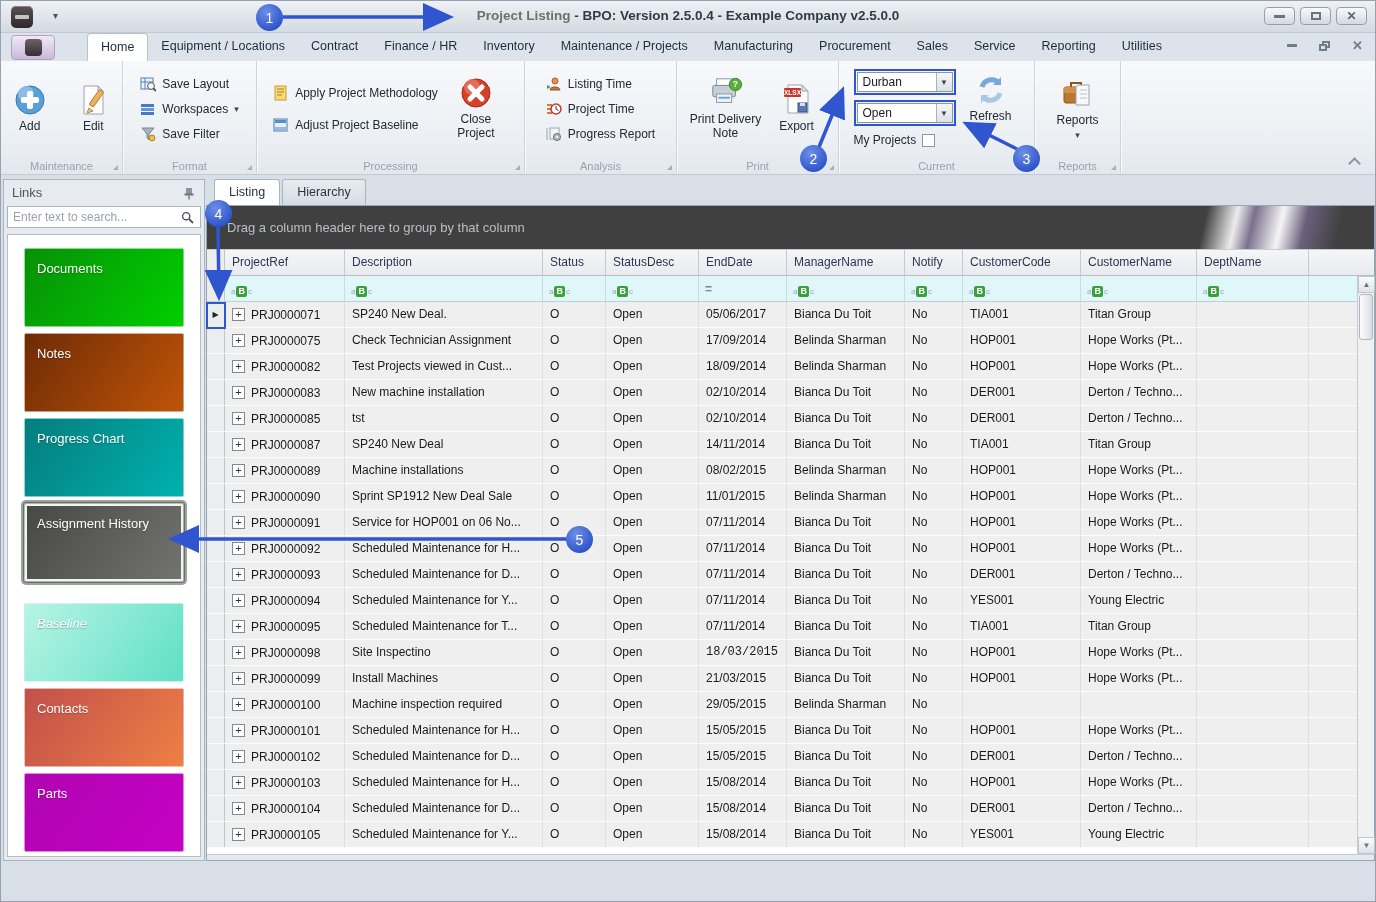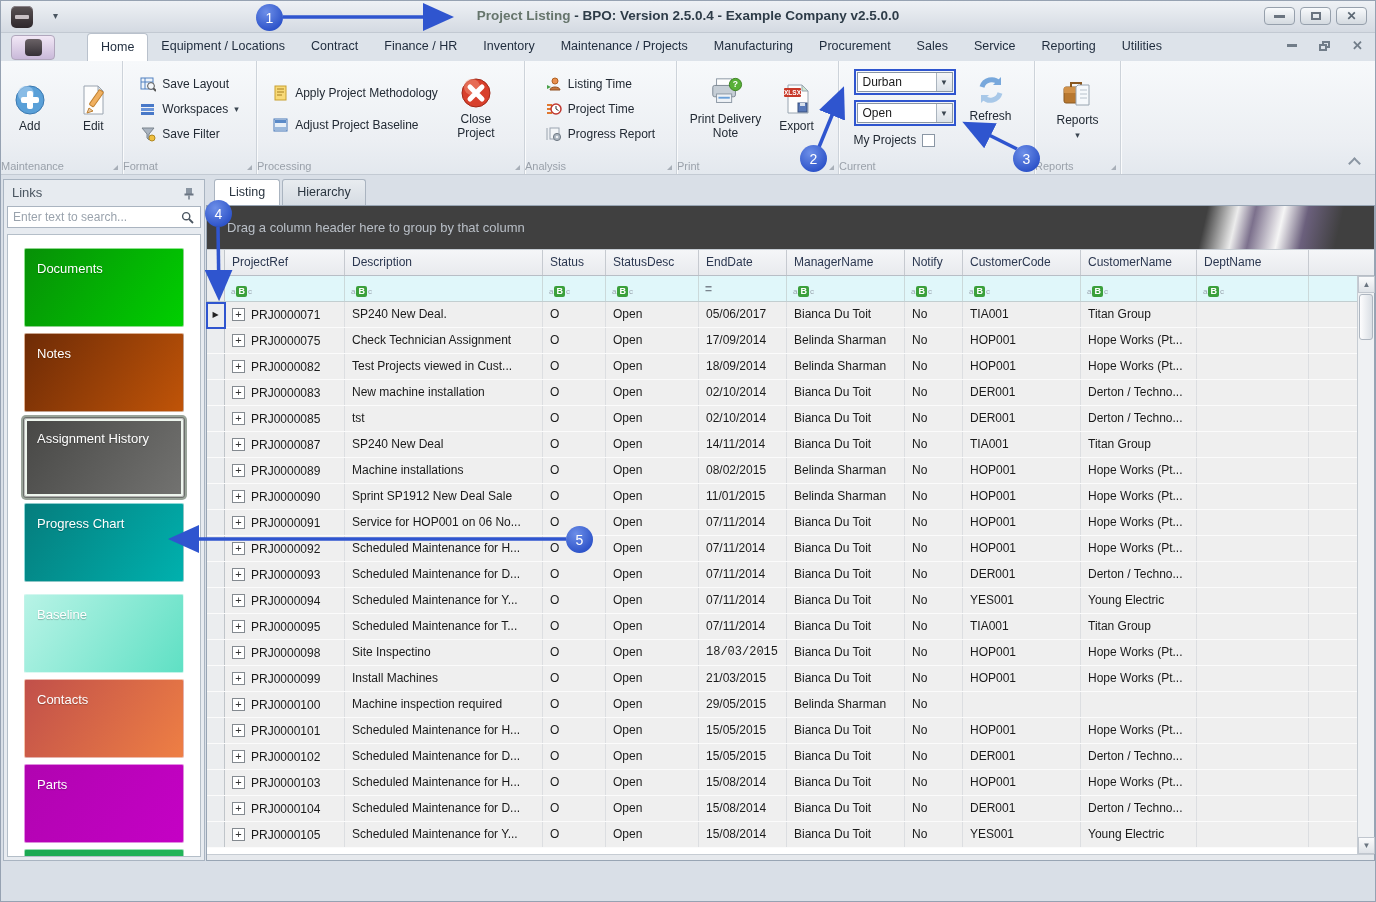--- a/index.html
+++ b/index.html
@@ -38,21 +38,21 @@
   .mdibtns .restore i { position:absolute; display:block; width:8px; height:7px; border:2px solid #717d89; background:#dde3ea; }
   .mdibtns .restore i:first-child { right:0; top:0; }
   .mdibtns .restore i:last-child { left:0; bottom:0; }
   .mdibtns .x { color:#717d89; font-size:13px; font-weight:bold; line-height:1; }
 
   
   .ribbon { position:absolute; left:0; top:60px; width:100%; height:114px;
     background:linear-gradient(#f7f9fb,#eceff3 70%,#e3e8ee); border-bottom:1px solid #c3cad3; display:flex; }
   .rgroup { position:relative; height:100%; border-right:1px solid #cdd3da; box-shadow:1px 0 0 #fafbfc; }
   .rgroup-body { position:absolute; left:0; top:0; right:0; bottom:18px; display:flex; align-items:center; justify-content:center; gap:6px; }
-  .rgroup-label { position:absolute; left:0; bottom:2px; width:100%; text-align:left; font-size:11px; color:#9aa1aa; }
+  .rgroup-label { position:absolute; left:0; bottom:2px; width:100%; text-align:center; font-size:11px; color:#9aa1aa; }
   .corner { position:absolute; right:4px; bottom:4px; width:0; height:0; border-left:5px solid transparent; border-bottom:5px solid #a8afb8; }
   .bigbtn { width:72px; display:flex; flex-direction:column; align-items:center; gap:3px; font-size:12px; color:#222a34; text-align:center; cursor:default; }
   .bigbtn .lbl { line-height:1.15; }
   .smallcol { display:flex; flex-direction:column; justify-content:center; gap:9px; }
   .smallbtn { display:flex; align-items:center; gap:6px; font-size:12px; color:#222a34; white-space:nowrap; cursor:default; }
   .caret { font-size:9px; color:#3a4550; }
   .combo { display:flex; align-items:center; width:96px; height:20px; background:#fff; border:1px solid #8a96a4; }
   .combo .val { flex:1; font-size:12px; color:#1a1a1a; padding-left:5px; }
   .combo .cbtn { width:16px; height:100%; border-left:1px solid #aab4be; background:linear-gradient(#f4f6f8,#dce2e8);
     display:flex; align-items:center; justify-content:center; font-size:8px; color:#3a4550; }
@@ -409,27 +409,27 @@
         <path d="M8 8 L12 12" stroke="#4a5560" stroke-width="1.8"></path>
       </svg>
     </div>
     <div class="links-list" id="links-list">
         <div class="link-btn" style="background: linear-gradient(125deg, rgb(7, 144, 7), rgb(0, 207, 0)); margin-top: 13px;">
           <span>Documents</span>
         </div>
         <div class="link-btn" style="background: linear-gradient(125deg, rgb(110, 43, 6), rgb(192, 84, 8)); margin-top: 6px;">
           <span>Notes</span>
         </div>
+        <div class="link-btn" style="background: linear-gradient(125deg, rgb(5, 125, 125), rgb(0, 177, 174)); margin-top: 6px;">
+          <span>Progress Chart</span>
+        </div>
         <div class="link-btn selected" style="background: linear-gradient(125deg, rgb(71, 71, 69), rgb(115, 115, 113)); margin-top: 6px;">
           <span>Assignment History</span>
         </div>
-        <div class="link-btn" style="background: linear-gradient(125deg, rgb(5, 125, 125), rgb(0, 177, 174)); margin-top: 6px;">
-          <span>Progress Chart</span>
-        </div>
-        <div class="link-btn" style="background: linear-gradient(125deg, rgb(184, 243, 230), rgb(95, 224, 196)); margin-top: 12px;">
+        <div class="link-btn" style="background: linear-gradient(125deg, rgb(184, 243, 230), rgb(95, 224, 196)); margin-top: 21px; font-style: italic;">
           <span>Baseline</span>
         </div>
         <div class="link-btn" style="background: linear-gradient(125deg, rgb(193, 80, 74), rgb(238, 127, 68)); margin-top: 6px;">
           <span>Contacts</span>
         </div>
         <div class="link-btn" style="background: linear-gradient(125deg, rgb(176, 4, 176), rgb(197, 1, 197)); margin-top: 6px;">
           <span>Parts</span>
         </div>
         <div class="link-btn" style="background: linear-gradient(125deg, rgb(27, 168, 82), rgb(35, 185, 90)); margin-top: 6px;">
           <span>Time Booking</span>

